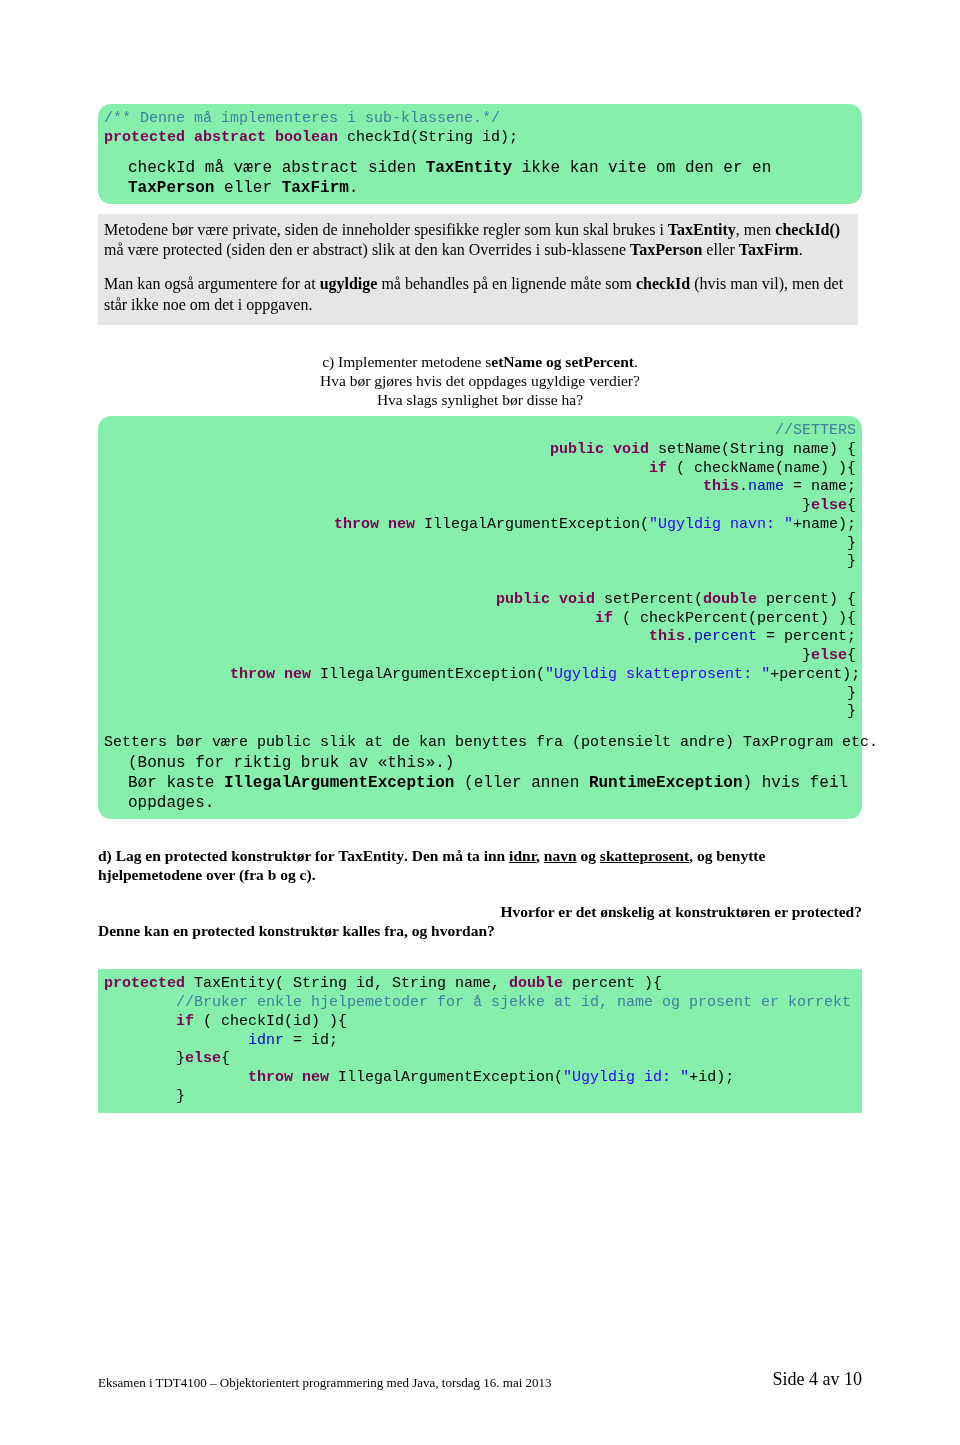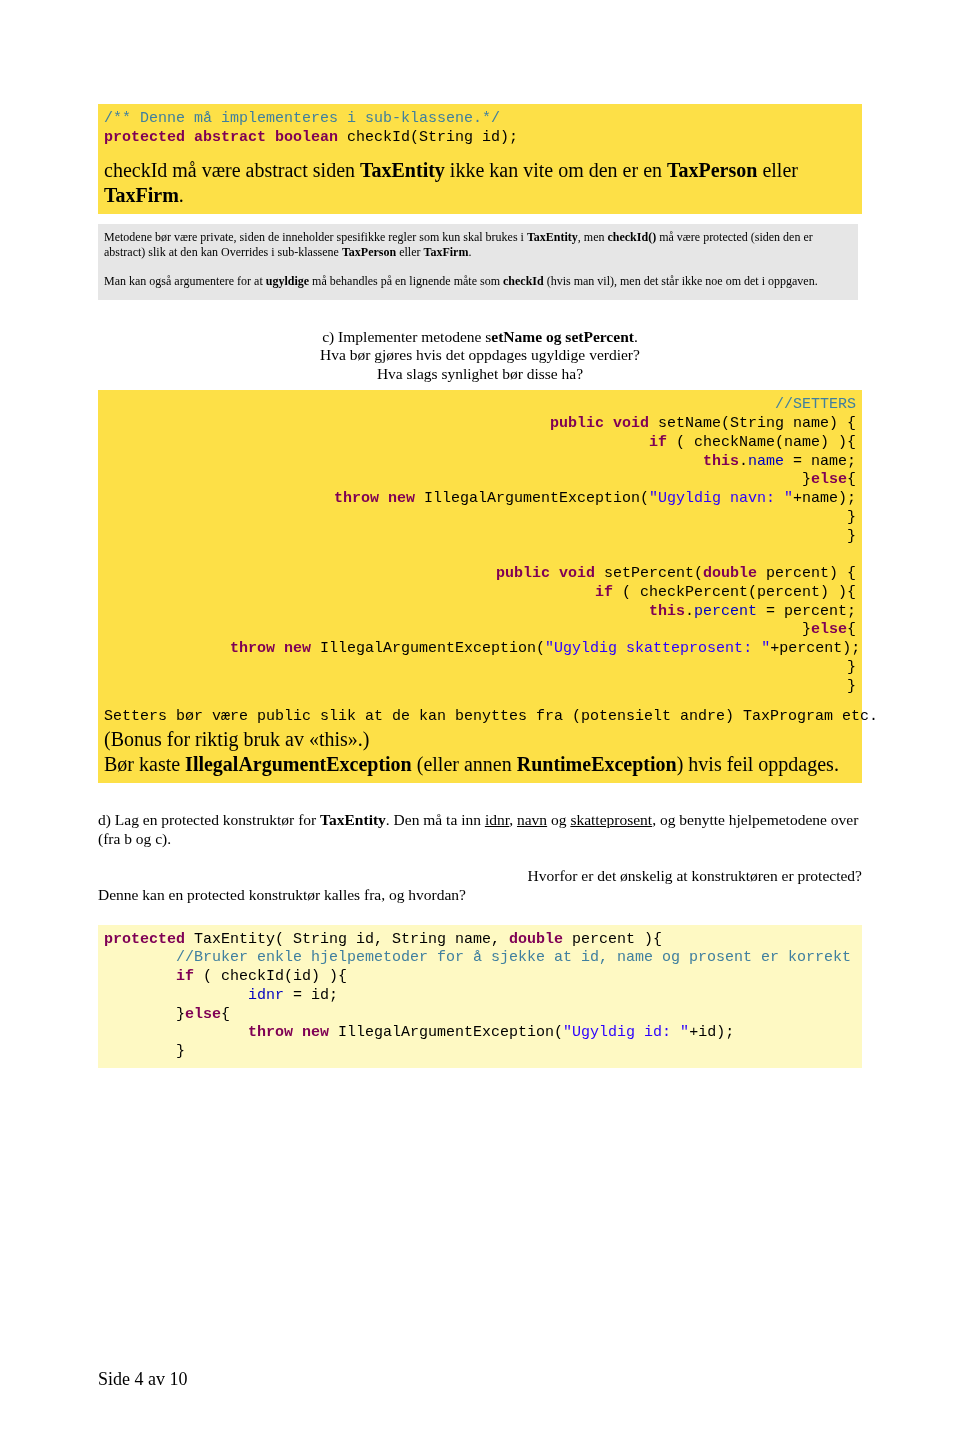--- a/index.html
+++ b/index.html
@@ -8,47 +8,49 @@
     padding: 98px 98px 0 98px;
     width: 960px;
     box-sizing: border-box;
     font-family: "Times New Roman", Times, serif;
     font-size: 15.5px;
     color: #000;
     background: #fff;
     line-height: 1.22;
   }
   .code-block {
-    background: #fef9c3;
+    background: #86efac;
     font-family: Consolas, "Courier New", monospace;
     font-size: 15px;
     padding: 6px 6px;
     margin: 6px 0 10px 0;
     white-space: pre;
     line-height: 1.25;
   }
   .code-mixed {
-    background: #fde047;
+    background: #86efac;
     padding: 6px 6px;
     margin: 6px 0 10px 0;
     font-family: Consolas, "Courier New", monospace;
     font-size: 15px;
     line-height: 1.25;
+    border-radius: 13px;
   }
   .code-mixed .serif {
-    font-family: Liberation Serif, serif;
-    font-size: 20px;
+    font-family: Liberation Mono, monospace;
+    font-size: 16px;
     white-space: normal;
+    margin-left: 24px;
   }
   .answer-block {
     background: #e6e6e6;
     padding: 6px 6px;
     margin: 6px 4px 10px 0;
     font-family: "Times New Roman", Times, serif;
-    font-size: 12px;
+    font-size: 16px;
     line-height: 1.28;
   }
   .kw-purple { color: #7F0055; font-weight: bold; }
   .cm-cyan   { color: #3F7F9F; }
   .fld-blue  { color: #0000C0; }
   .str-blue  { color: #2A00FF; }
   p { margin: 0 0 14px 0; }
   .footer {
     position: absolute;
     bottom: 54px;
@@ -107,31 +109,32 @@
 <span>        }</span>
 <span>}</span>
 </div>
 <div style="white-space:pre; margin-top:12px;"><span>Setters bør være public slik at de kan benyttes fra (potensielt andre) TaxProgram etc.</span></div>
 <div class="serif" style="margin-top:0;">
   <span>(Bonus for riktig bruk av «this».)</span><br>
   <span>Bør kaste </span><b>IllegalArgumentException</b><span> (eller annen </span><b>RuntimeException</b><span>) hvis feil oppdages.</span>
 </div>
 </div>
 
-<div style="margin-top:28px; margin-bottom:20px; font-family:'Times New Roman';">
+<div style="margin-top:28px; margin-bottom:29px; font-family:'Times New Roman';font-weight:bold;">
   <div>
     <span>d) Lag en protected konstruktør for </span><b>TaxEntity</b><span>. Den må ta inn </span><u>idnr</u><span>, </span><u>navn</u><span> og </span><u>skatteprosent</u><span>, og benytte hjelpemetodene over (fra b og c).</span>
   </div>
   <div style="margin-top:18px;text-align:right;">Hvorfor er det ønskelig at konstruktøren er protected?</div>
   <div>Denne kan en protected konstruktør kalles fra, og hvordan?</div>
 </div>
 
 <div class="code-block"><span class="kw-purple">protected</span><span> TaxEntity( String id, String name, </span><span class="kw-purple">double</span><span> percent ){</span>
 <span class="cm-cyan">        //Bruker enkle hjelpemetoder for å sjekke at id, name og prosent er korrekt</span>
 <span>        </span><span class="kw-purple">if</span><span> ( checkId(id) ){</span>
 <span>                </span><span class="fld-blue">idnr</span><span> = id;</span>
 <span>        }</span><span class="kw-purple">else</span><span>{</span>
 <span>                </span><span class="kw-purple">throw new</span><span> IllegalArgumentException(</span><span class="str-blue">"Ugyldig id: "</span><span>+id);</span>
 <span>        }</span></div>
 
 <div class="footer">
+  <div class="footer-left">Eksamen i TDT4100 – Objektorientert programmering med Java, torsdag 16. mai 2013</div>
   <div class="footer-right">Side 4 av 10</div>
 </div>
 
 </body></html>

